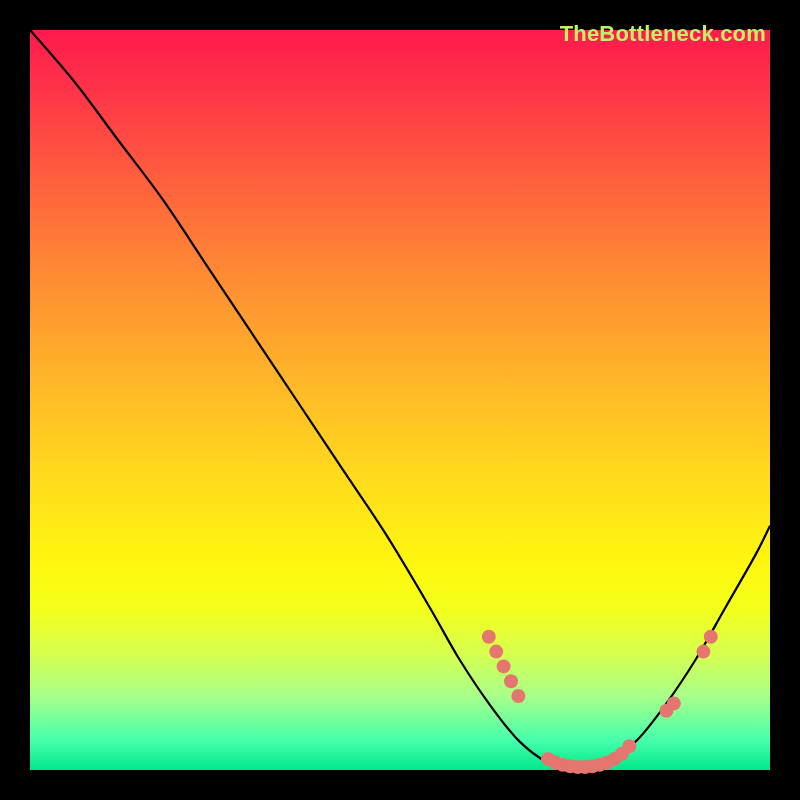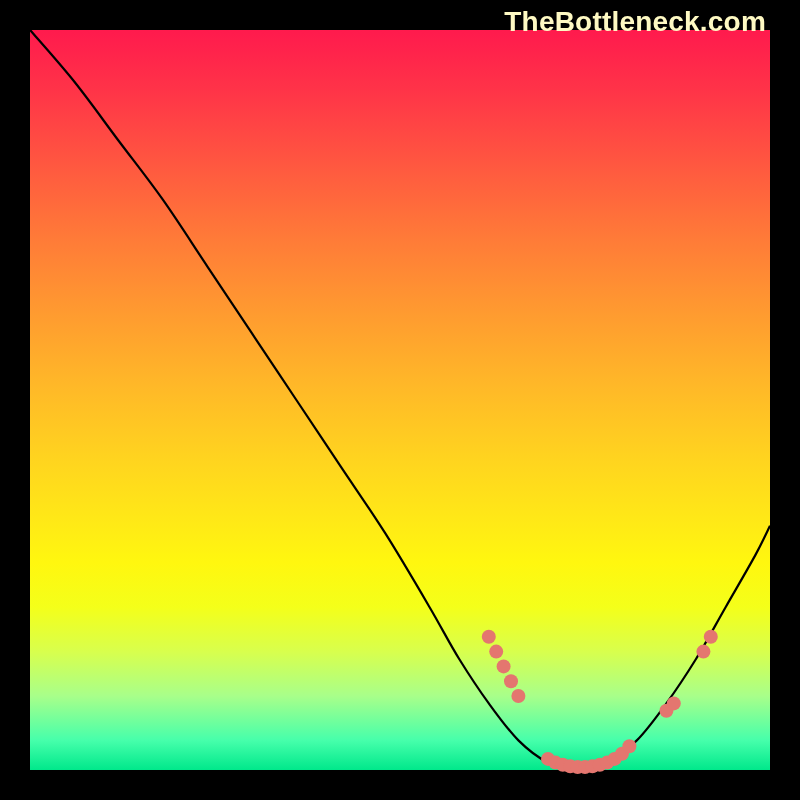--- a/index.html
+++ b/index.html
@@ -30,24 +30,24 @@
       #fff70f 72%,
       #f4ff1a 78%,
       #d8ff4d 84%,
       #a8ff8a 90%,
       #46ffab 96%,
       #00e88b 100%
     );
   }
   .watermark {
     position: absolute;
-    top: 6px;
+    top: 21px;
     right: 34px;
-    color: #fef9c3;
-    font-size: 28px;
+    color: #bef264;
+    font-size: 22px;
     font-weight: 600;
     letter-spacing: 0.2px;
     user-select: none;
   }
   svg.plot {
     position: absolute;
     left: 30px;
     top: 30px;
     width: 740px;
     height: 740px;

